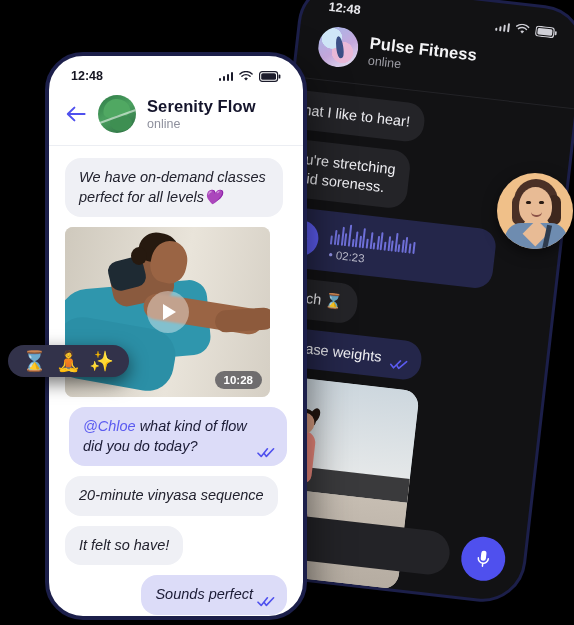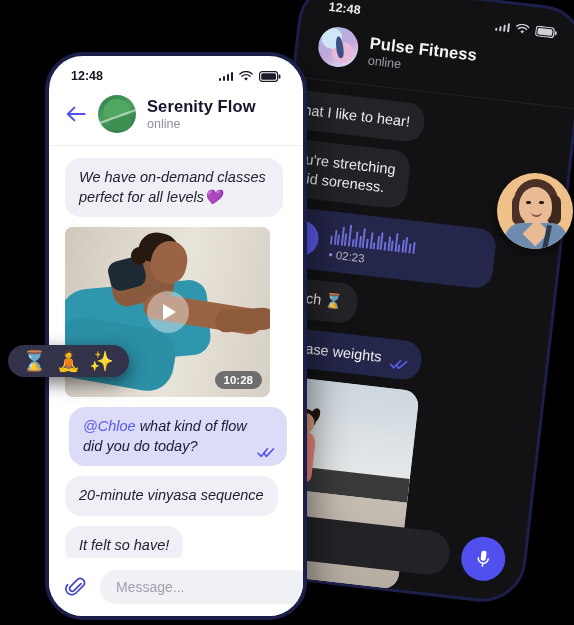--- a/index.html
+++ b/index.html
@@ -410,29 +410,20 @@
 
       <div class="bub me pad">
         <span>Sounds perfect</span>
         <svg class="tick-inline" width="18" height="11" viewBox="0 0 18 11">
           <path d="M1 6.2 4.2 9.4 10.4 1.8" stroke="#4f50ee" stroke-width="1.6" fill="none" stroke-linecap="round" stroke-linejoin="round"></path>
           <path d="M7.2 6.6 9.4 9.4 16.6 1.8" stroke="#4f50ee" stroke-width="1.6" fill="none" stroke-linecap="round" stroke-linejoin="round"></path>
         </svg>
       </div>
     </div>
 
-    <div class="l-input">
-      <div class="clip">
-        <svg width="22" height="22" viewBox="0 0 22 22">
-          <path d="M16 7.6 9 14.6a2.7 2.7 0 0 1-3.8-3.8l7.4-7.4a4.3 4.3 0 0 1 6 6l-7.6 7.6a5.9 5.9 0 0 1-8.4-8.4" stroke="#4244c9" stroke-width="1.7" fill="none" stroke-linecap="round" stroke-linejoin="round"></path>
-        </svg>
-      </div>
-      <input class="l-field" type="text" placeholder="Message..." style="">
-
-    </div>
   </div>
 
   <div class="reaction">
     <span>⌛</span>
     <span>🧘</span>
     <span>✨</span>
   </div>
 
 </div>
 

